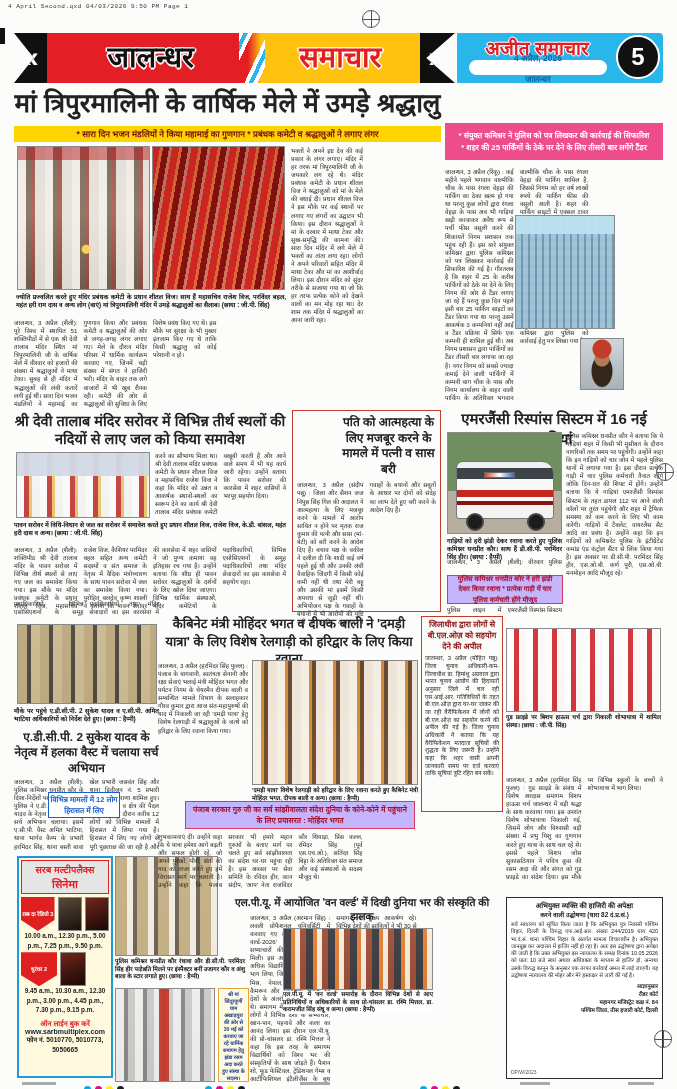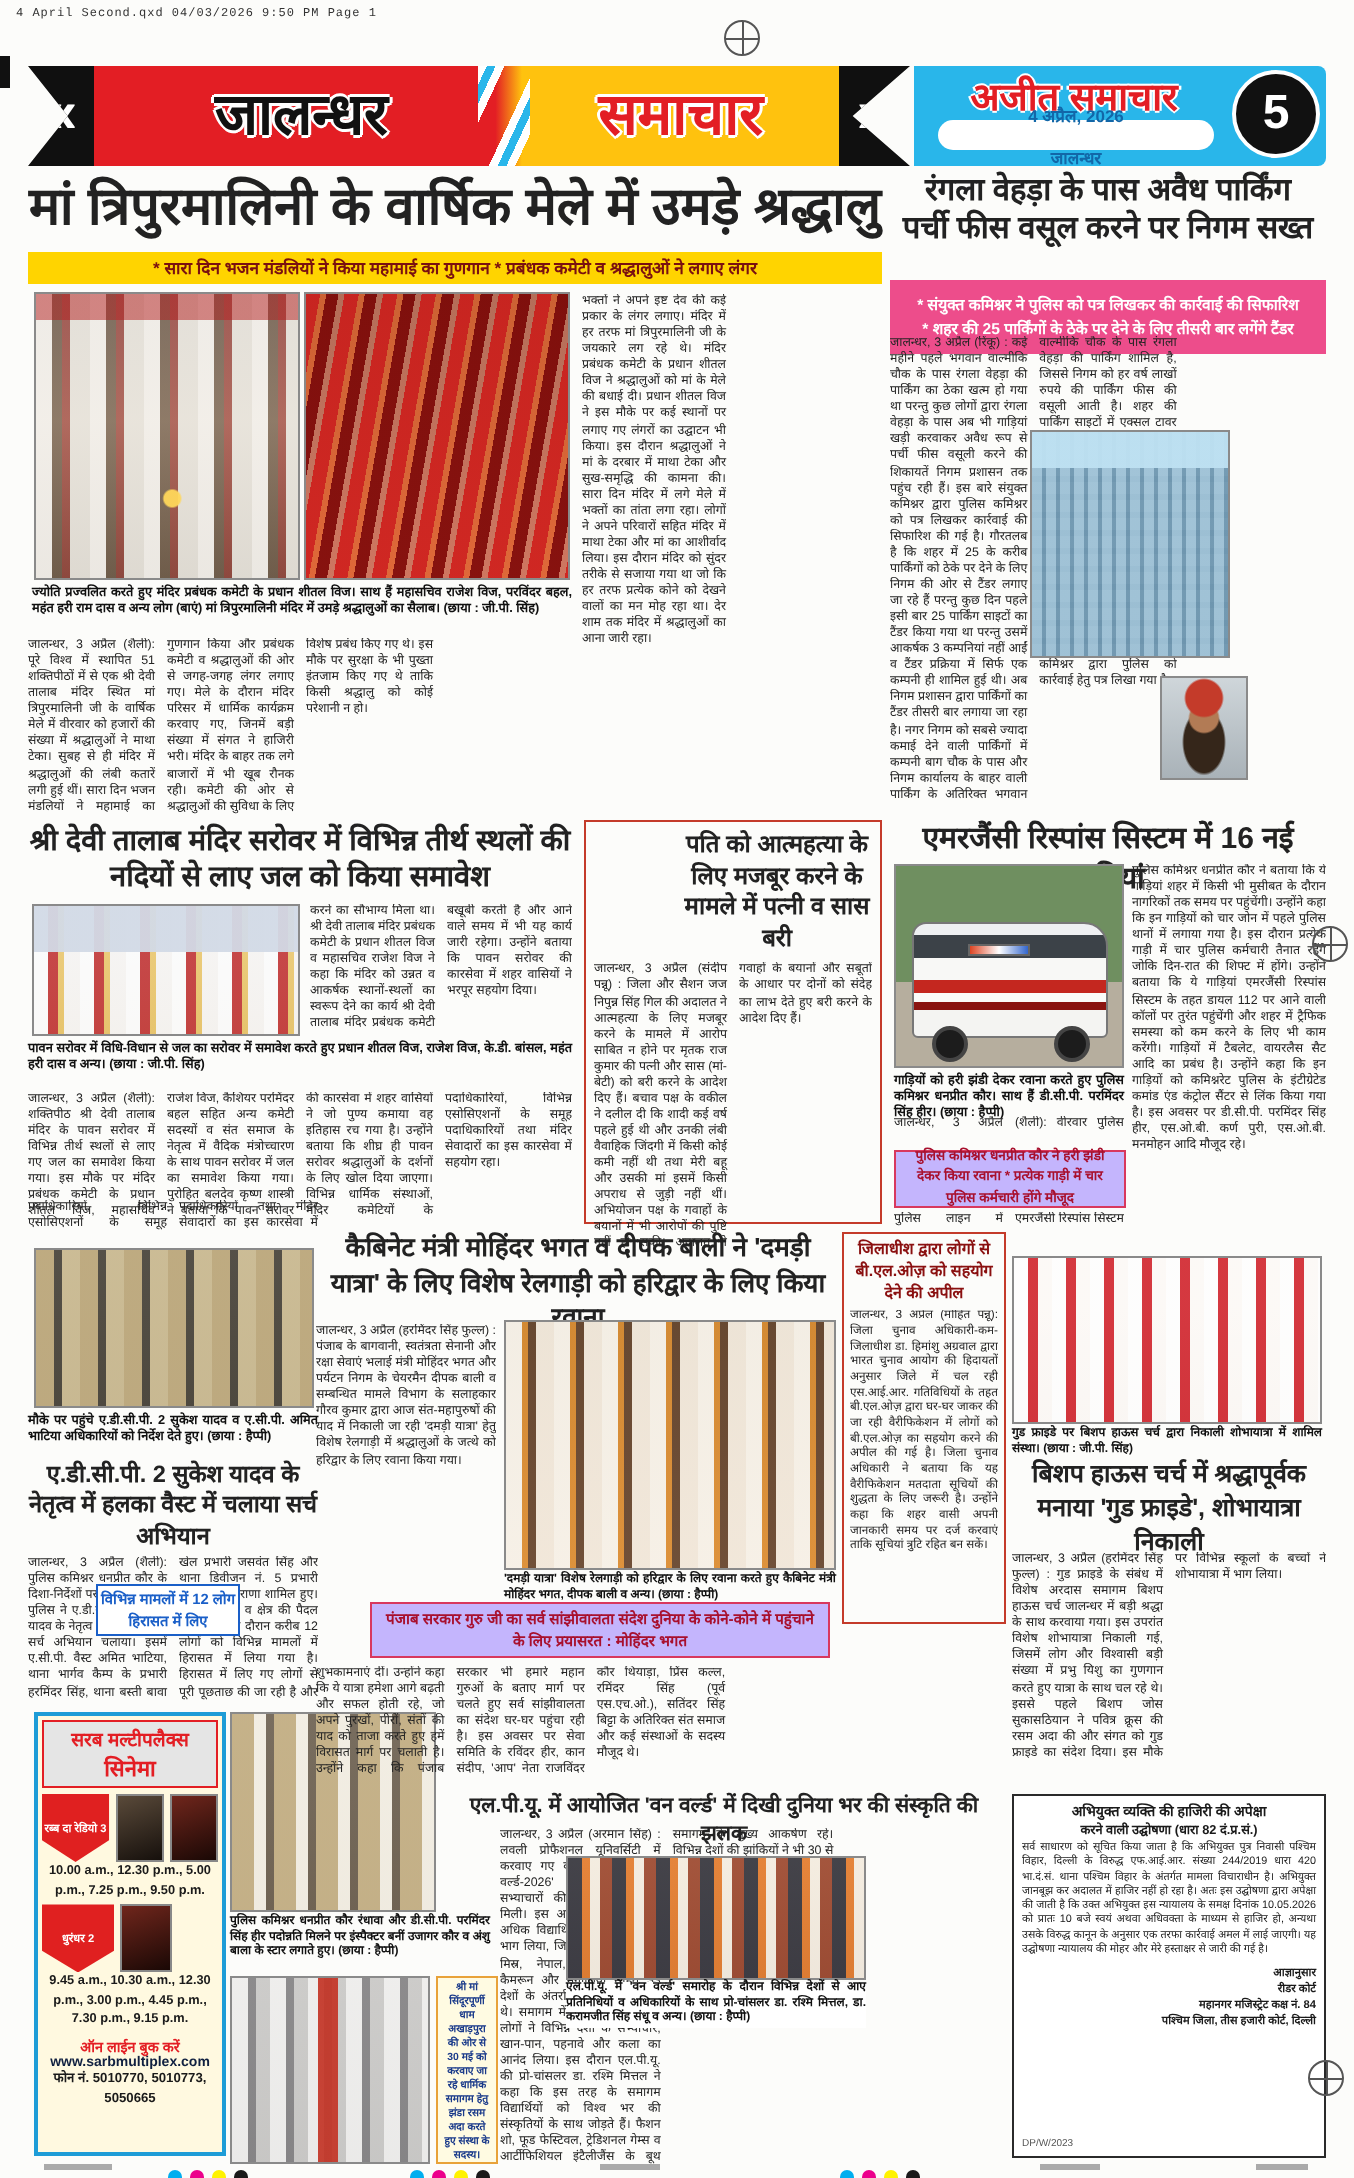--- a/index.html
+++ b/index.html
@@ -118,25 +118,21 @@
   </div>
 
   <div class="abs hl" style="left:14px;top:87px;width:427px;font-size:26px;line-height:1.3;">मां त्रिपुरमालिनी के वार्षिक मेले में उमड़े श्रद्धालु</div>
   <div class="abs ybar" style="left:14px;top:126px;width:427px;height:16px;">* सारा दिन भजन मंडलियों ने किया महामाई का गुणगान  * प्रबंधक कमेटी व श्रद्धालुओं ने लगाए लंगर</div>
   <div class="ph photo-a" style="left:17px;top:146px;width:133px;height:144px;"></div>
   <div class="ph photo-b" style="left:152px;top:146px;width:133px;height:144px;"></div>
   <div class="abs caption" style="left:16px;top:293px;width:270px;">ज्योति प्रज्वलित करते हुए मंदिर प्रबंधक कमेटी के प्रधान शीतल विज। साथ हैं महासचिव राजेश विज, परविंदर बहल, महंत हरी राम दास व अन्य लोग (बाएं) मां त्रिपुरमालिनी मंदिर में उमड़े श्रद्धालुओं का सैलाब। (छाया : जी.पी. सिंह)</div>
   <div class="abs body-text" style="left:14px;top:319px;width:272px;height:92px;columns:4;">जालन्धर, 3 अप्रैल (शैली): पूरे विश्व में स्थापित 51 शक्तिपीठों में से एक श्री देवी तालाब मंदिर स्थित मां त्रिपुरमालिनी जी के वार्षिक मेले में वीरवार को हजारों की संख्या में श्रद्धालुओं ने माथा टेका। सुबह से ही मंदिर में श्रद्धालुओं की लंबी कतारें लगी हुई थीं। सारा दिन भजन मंडलियों ने महामाई का गुणगान किया और प्रबंधक कमेटी व श्रद्धालुओं की ओर से जगह-जगह लंगर लगाए गए। मेले के दौरान मंदिर परिसर में धार्मिक कार्यक्रम करवाए गए, जिनमें बड़ी संख्या में संगत ने हाजिरी भरी। मंदिर के बाहर तक लगे बाजारों में भी खूब रौनक रही। कमेटी की ओर से श्रद्धालुओं की सुविधा के लिए विशेष प्रबंध किए गए थे। इस मौके पर सुरक्षा के भी पुख्ता इंतजाम किए गए थे ताकि किसी श्रद्धालु को कोई परेशानी न हो।</div>
   <div class="abs body-text" style="left:291px;top:147px;width:150px;height:263px;columns:2;">भक्तों ने अपने इष्ट देव की कई प्रकार के लंगर लगाए। मंदिर में हर तरफ मां त्रिपुरमालिनी जी के जयकारे लग रहे थे। मंदिर प्रबंधक कमेटी के प्रधान शीतल विज ने श्रद्धालुओं को मां के मेले की बधाई दी। प्रधान शीतल विज ने इस मौके पर कई स्थानों पर लगाए गए लंगरों का उद्घाटन भी किया। इस दौरान श्रद्धालुओं ने मां के दरबार में माथा टेका और सुख-समृद्धि की कामना की। सारा दिन मंदिर में लगे मेले में भक्तों का तांता लगा रहा। लोगों ने अपने परिवारों सहित मंदिर में माथा टेका और मां का आशीर्वाद लिया। इस दौरान मंदिर को सुंदर तरीके से सजाया गया था जो कि हर तरफ प्रत्येक कोने को देखने वालों का मन मोह रहा था। देर शाम तक मंदिर में श्रद्धालुओं का आना जारी रहा।</div>
 
-  <div class="abs hl" style="left:445px;top:86px;width:218px;font-size:15.5px;line-height:1.25;">
-    <div>रंगला वेहड़ा के पास अवैध पार्किंग</div>
-    <div>पर्ची फीस वसूल करने पर निगम सख्त</div>
-  </div>
-  <div class="abs pinkbox" style="left:445px;top:140px;width:218px;height:37px;">
+  <div class="abs pinkbox" style="left:445px;top:123px;width:218px;height:37px;">
     <div>* संयुक्त कमिश्नर ने पुलिस को पत्र लिखकर की कार्रवाई की सिफारिश</div>
     <div>* शहर की 25 पार्किंगों के ठेके पर देने के लिए तीसरी बार लगेंगे टैंडर</div>
   </div>
   <div class="abs body-text" style="left:445px;top:168px;width:218px;height:238px;columns:3;">जालन्धर, 3 अप्रैल (रिंकू) : कई महीने पहले भगवान वाल्मीकि चौक के पास रंगला वेहड़ा की पार्किंग का ठेका खत्म हो गया था परन्तु कुछ लोगों द्वारा रंगला वेहड़ा के पास अब भी गाड़ियां खड़ी करवाकर अवैध रूप से पर्ची फीस वसूली करने की शिकायतें निगम प्रशासन तक पहुंच रही हैं। इस बारे संयुक्त कमिश्नर द्वारा पुलिस कमिश्नर को पत्र लिखकर कार्रवाई की सिफारिश की गई है। गौरतलब है कि शहर में 25 के करीब पार्किंगों को ठेके पर देने के लिए निगम की ओर से टैंडर लगाए जा रहे हैं परन्तु कुछ दिन पहले इसी बार 25 पार्किंग साइटों का टैंडर किया गया था परन्तु उसमें आकर्षक 3 कम्पनियां नहीं आईं व टैंडर प्रक्रिया में सिर्फ एक कम्पनी ही शामिल हुई थी। अब निगम प्रशासन द्वारा पार्किंगों का टैंडर तीसरी बार लगाया जा रहा है। नगर निगम को सबसे ज्यादा कमाई देने वाली पार्किंगों में कम्पनी बाग चौक के पास और निगम कार्यालय के बाहर वाली पार्किंग के अतिरिक्त भगवान वाल्मीकि चौक के पास रंगला वेहड़ा की पार्किंग शामिल है, जिससे निगम को हर वर्ष लाखों रुपये की पार्किंग फीस की वसूली आती है। शहर की पार्किंग साइटों में एक्सल टावर के सामने, शक्ति टावर के सामने, नूर महल रोड, बी.एम.सी. चौक के पास, बस स्टैंड के पास, होटल प्रैजीडैंट के पास, कमल पैलेस के बाहर, होटल रैडिसन के पास, लिली होटल के सामने, मॉडल टाउन सब्जी मंडी के पास समेत कई पार्किंगें शामिल हैं। नगर निगम के तहबाजारी विभाग के सुपरिंटैंडेंट मलकीत सिंह बिट्टू ने अवैध पार्किंग फीस वसूली करने के मामले की पुष्टि करते कहा कि इस मामले में संयुक्त कमिश्नर द्वारा पुलिस को कार्रवाई हेतु पत्र लिखा गया है।</div>
   <div class="ph photo-d" style="left:515px;top:215px;width:100px;height:114px;"></div>
   <div class="ph photo-i" style="left:580px;top:338px;width:44px;height:52px;"></div>
 
   <div class="abs hl" style="left:14px;top:412px;width:272px;font-size:14.5px;line-height:1.25;">श्री देवी तालाब मंदिर सरोवर में विभिन्न तीर्थ स्थलों की नदियों से लाए जल को किया समावेश</div>
   <div class="ph photo-c" style="left:16px;top:452px;width:134px;height:66px;"></div>
   <div class="abs body-text" style="left:155px;top:452px;width:131px;height:66px;columns:2;">करने का सौभाग्य मिला था। श्री देवी तालाब मंदिर प्रबंधक कमेटी के प्रधान शीतल विज व महासचिव राजेश विज ने कहा कि मंदिर को उन्नत व आकर्षक स्थानों-स्थलों का स्वरूप देने का कार्य श्री देवी तालाब मंदिर प्रबंधक कमेटी बखूबी करती है और आने वाले समय में भी यह कार्य जारी रहेगा। उन्होंने बताया कि पावन सरोवर की कारसेवा में शहर वासियों ने भरपूर सहयोग दिया।</div>
@@ -202,21 +198,20 @@
   <div class="abs quote-pink" style="left:185px;top:801px;width:230px;height:28px;">पंजाब सरकार गुरु जी का सर्व सांझीवालता संदेश दुनिया के कोने-कोने में पहुंचाने के लिए प्रयासरत : मोहिंदर भगत</div>
   <div class="abs body-text" style="left:158px;top:833px;width:345px;height:58px;columns:5;">शुभकामनाएं दीं। उन्होंने कहा कि ये यात्रा हमेशा आगे बढ़ती और सफल होती रहे, जो अपने पुरखों, पीरों, संतों की याद को ताजा करते हुए हमें विरासत मार्ग पर चलाती है। उन्होंने कहा कि पंजाब सरकार भी हमारे महान गुरुओं के बताए मार्ग पर चलते हुए सर्व सांझीवालता का संदेश घर-घर पहुंचा रही है। इस अवसर पर सेवा समिति के रविंदर हीर, कान संदीप, 'आप' नेता राजविंदर कौर थियाड़ा, प्रिंस कल्ल, रमिंदर सिंह (पूर्व एस.एच.ओ.), सतिंदर सिंह बिट्टा के अतिरिक्त संत समाज और कई संस्थाओं के सदस्य मौजूद थे।</div>
 
   <div class="abs redbox" style="left:421px;top:616px;width:82px;height:196px;padding:3px;">
     <div class="hl" style="font-size:8px;line-height:1.35;color:#8a1010;">जिलाधीश द्वारा लोगों से बी.एल.ओज़ को सहयोग देने की अपील</div>
     <div class="body-text" style="font-size:5.9px;height:152px;margin-top:3px;">जालन्धर, 3 अप्रैल (मोहित पन्नू): जिला चुनाव अधिकारी-कम-जिलाधीश डा. हिमांशु अग्रवाल द्वारा भारत चुनाव आयोग की हिदायतों अनुसार जिले में चल रही एस.आई.आर. गतिविधियों के तहत बी.एल.ओज़ द्वारा घर-घर जाकर की जा रही वैरीफिकेशन में लोगों को बी.एल.ओज़ का सहयोग करने की अपील की गई है। जिला चुनाव अधिकारी ने बताया कि यह वैरीफिकेशन मतदाता सूचियों की शुद्धता के लिए जरूरी है। उन्होंने कहा कि शहर वासी अपनी जानकारी समय पर दर्ज करवाएं ताकि सूचियां त्रुटि रहित बन सकें।</div>
   </div>
 
   <div class="ph photo-h" style="left:506px;top:628px;width:155px;height:84px;"></div>
   <div class="abs caption" style="left:506px;top:714px;width:155px;font-size:6px;">गुड फ्राइडे पर बिशप हाऊस चर्च द्वारा निकाली शोभायात्रा में शामिल संस्था। (छाया : जी.पी. सिंह)</div>
-  <div class="abs hl" style="left:506px;top:729px;width:157px;font-size:12.5px;line-height:1.35;">बिशप हाऊस चर्च में श्रद्धापूर्वक मनाया 'गुड फ्राइडे', शोभायात्रा निकाली</div>
   <div class="abs body-text" style="left:506px;top:776px;width:157px;height:115px;columns:2;">जालन्धर, 3 अप्रैल (हरमिंदर सिंह फुल्ल) : गुड फ्राइडे के संबंध में विशेष अरदास समागम बिशप हाऊस चर्च जालन्धर में बड़ी श्रद्धा के साथ करवाया गया। इस उपरांत विशेष शोभायात्रा निकाली गई, जिसमें लोग और विश्वासी बड़ी संख्या में प्रभु यिशु का गुणगान करते हुए यात्रा के साथ चल रहे थे। इससे पहले बिशप जोस सुकासठियान ने पवित्र क्रूस की रसम अदा की और संगत को गुड फ्राइडे का संदेश दिया। इस मौके पर विभिन्न स्कूलों के बच्चों ने शोभायात्रा में भाग लिया।</div>
 
   <div class="abs hl" style="left:222px;top:895px;width:280px;font-size:10.5px;">एल.पी.यू. में आयोजित 'वन वर्ल्ड' में दिखी दुनिया भर की संस्कृति की झलक</div>
   <div class="abs body-text" style="left:250px;top:914px;width:253px;height:170px;columns:3;">जालन्धर, 3 अप्रैल (अरमान सिंह) : लवली प्रोफैशनल यूनिवर्सिटी में करवाए गए वार्षिक समागम 'वन वर्ल्ड-2026' में दुनिया भर के सभ्याचारों की झलक देखने को मिली। इस अवसर पर 4,000 से अधिक विद्यार्थियों ने शामिल होकर भाग लिया, जिनमें यमन, वियतनाम, मिस्र, नेपाल, भूटान, अफ्रीका, कैमरून और मंगोलिया सहित 33 देशों के अंतर्राष्ट्रीय विद्यार्थी शामिल थे। समागम में 20,000 से अधिक लोगों ने विभिन्न देशों के सभ्याचार, खान-पान, पहनावे और कला का आनंद लिया। इस दौरान एल.पी.यू. की प्रो-चांसलर डा. रश्मि मित्तल ने कहा कि इस तरह के समागम विद्यार्थियों को विश्व भर की संस्कृतियों के साथ जोड़ते हैं। फैशन शो, फूड फेस्टिवल, ट्रेडिशनल गेम्स व आर्टीफिशियल इंटैलीजैंस के बूथ समागम के मुख्य आकर्षण रहे। विभिन्न देशों की झांकियों ने भी 30 से अधिक स्टालों पर अपनी संस्कृति पेश की।</div>
   <div class="ph photo-l" style="left:283px;top:928px;width:150px;height:62px;"></div>
   <div class="abs caption" style="left:283px;top:991px;width:150px;font-size:6px;background:#fff;">एल.पी.यू. में 'वन वर्ल्ड' समारोह के दौरान विभिन्न देशों से आए प्रतिनिधियों व अधिकारियों के साथ प्रो-चांसलर डा. रश्मि मित्तल, डा. करामजीत सिंह संधू व अन्य। (छाया : हैप्पी)</div>
 
   <div class="abs notice" style="left:506px;top:897px;width:157px;height:182px;">
     <div style="font-size:7px;font-weight:bold;text-align:center;">अभियुक्त व्यक्ति की हाजिरी की अपेक्षा</div>
     <div style="font-size:6.4px;font-weight:bold;text-align:center;">करने वाली उद्घोषणा (धारा 82 दं.प्र.सं.)</div>

